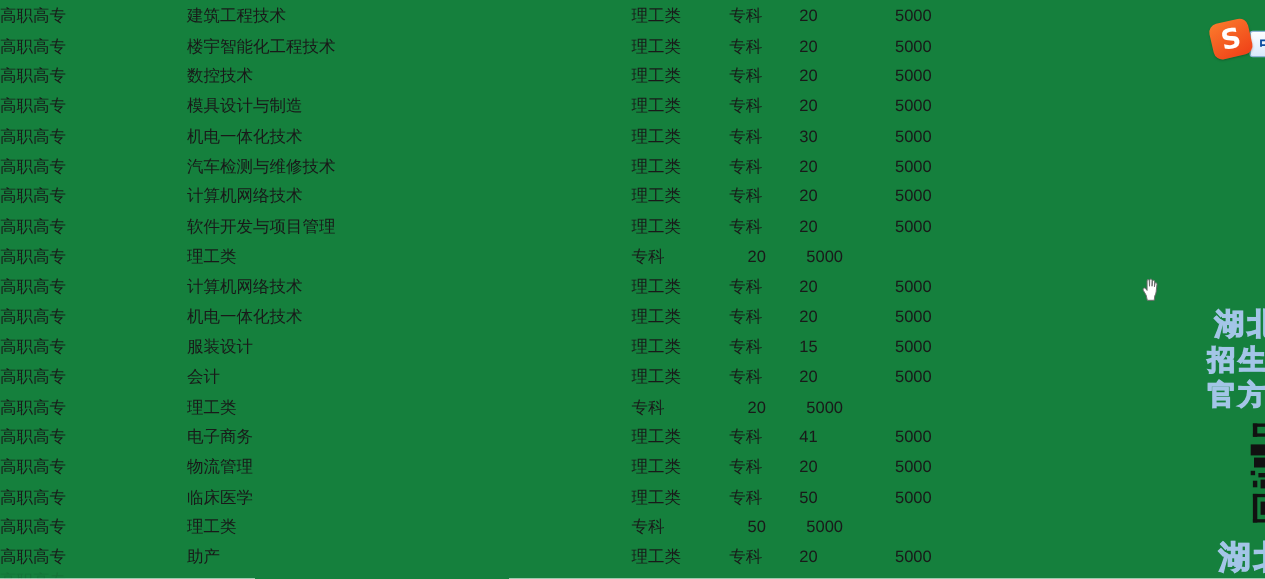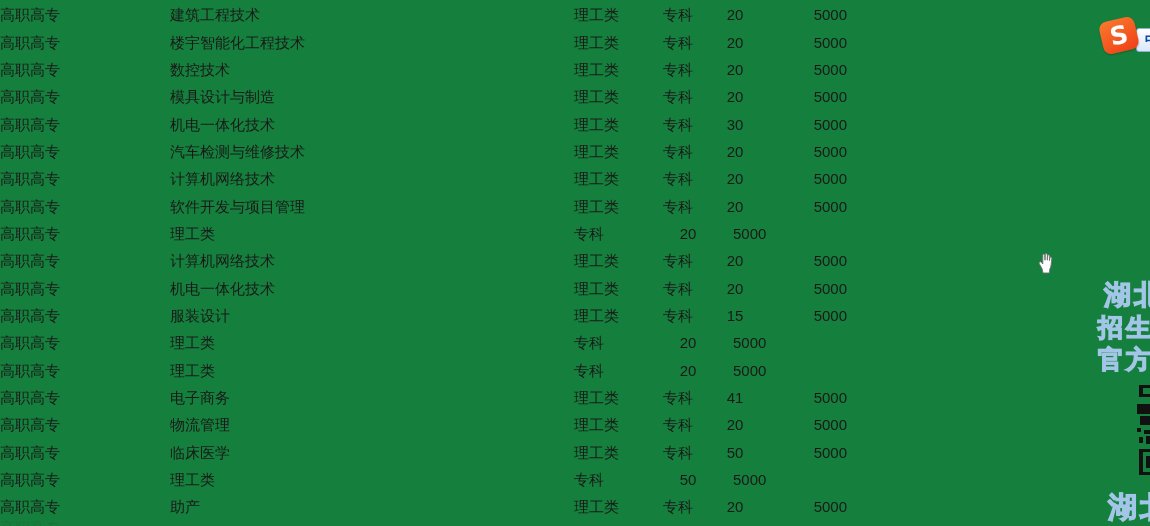--- a/index.html
+++ b/index.html
@@ -154,20 +154,21 @@
       <div class="row">
         <div class="cell c-level">高职高专</div>
         <div class="cell c-major">服装设计</div>
         <div class="cell c-category">理工类</div>
         <div class="cell c-degree">专科</div>
         <div class="cell c-plan_count">15</div>
         <div class="cell c-tuition">5000</div>
       </div>
       <div class="row">
         <div class="cell c-level">高职高专</div>
+        <div class="cell c-major">会计</div>
         <div class="cell c-category">理工类</div>
         <div class="cell c-degree">专科</div>
         <div class="cell c-plan_count">20</div>
         <div class="cell c-tuition">5000</div>
       </div>
       <div class="row">
         <div class="cell c-level">高职高专</div>
         <div class="cell c-category">理工类</div>
         <div class="cell c-degree">专科</div>
         <div class="cell c-plan_count">20</div>

